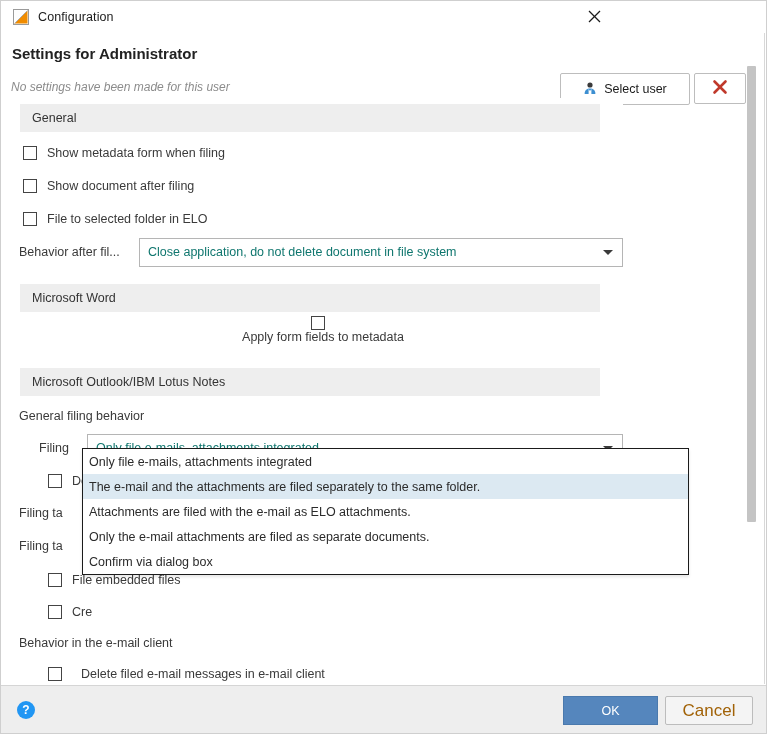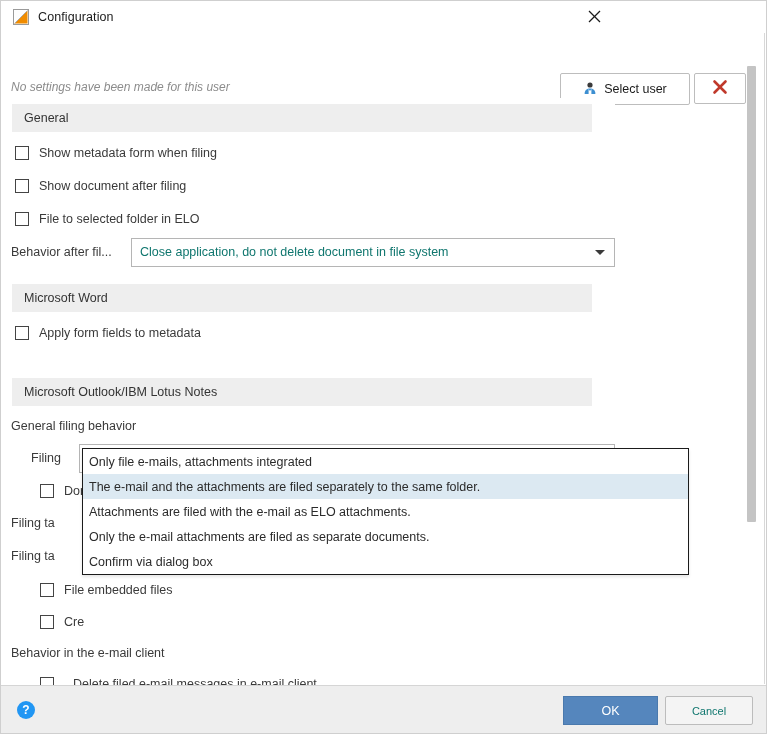--- a/index.html
+++ b/index.html
@@ -95,21 +95,21 @@
     border-radius: 2px;
     display: flex;
     align-items: center;
     justify-content: center;
     cursor: pointer;
   }
 
   
   #content {
     position: absolute;
-    left: 0; top: 97px;
+    left: 8px; top: 97px;
     width: 614px; height: 587px;
     background: #ffffff;
     overflow: hidden;
   }
 
   .section-header {
     margin: 0 23px 0 11px;
     height: 28px;
     background: #eeeeee;
     display: flex;
@@ -263,22 +263,22 @@
     cursor: pointer;
     z-index: 60;
   }
   #cancel-btn {
     position: absolute;
     left: 664px; top: 695px;
     width: 88px; height: 29px;
     background: #f4f4f4;
     border: 1px solid #bcbcbc;
     border-radius: 2px;
-    color: #0f766e;
-    font-size: 11px;
+    color: #a16207;
+    font-size: 17px;
     display: flex;
     align-items: center;
     justify-content: center;
     cursor: pointer;
     z-index: 60;
   }
 </style>
 </head>
 <body>
 
@@ -296,20 +296,21 @@
     <span class="title-text">Configuration</span>
     <div id="win-close">
       <svg width="13" height="13" viewBox="0 0 13 13">
         <line x1="1" y1="1" x2="12" y2="12" stroke="#1b1b1b" stroke-width="1.2"></line>
         <line x1="12" y1="1" x2="1" y2="12" stroke="#1b1b1b" stroke-width="1.2"></line>
       </svg>
     </div>
   </div>
 
   <div id="header">
+    <div id="page-title">Settings for Administrator</div>
     <div id="page-subtitle">No settings have been made for this user</div>
 
     <div id="select-user-btn">
       <span>
         <svg width="14" height="14" viewBox="0 0 14 14">
           <circle cx="7" cy="4" r="2.6" fill="#3a3a3a"></circle>
           <path d="M1.6 13 C1.6 9.3 4 7.6 7 7.6 C10 7.6 12.4 9.3 12.4 13 Z" fill="#3d8fd1"></path>
           <path d="M5.6 7.9 L7 10 L8.4 7.9 L8.4 13 L5.6 13 Z" fill="#ffffff"></path>
         </svg>
       </span>
@@ -349,26 +350,26 @@
       <span class="cl">Behavior after fil...</span>
       <div class="combo" style="width:559px;">
         <span>Close application, do not delete document in file system</span>
         <span class="arrow"></span>
       </div>
     </div>
 
     <div class="section-header" style="margin-top:15px;">
       <span>Microsoft Word</span>
     </div>
-    <div class="chk-row" style="padding-left:14px;margin-top:4px;">
+    <div class="chk-row" style="padding-left:14px;margin-top:4px;flex-direction:column;">
       <span class="chk-box"></span>
       <span>Apply form fields to metadata</span>
     </div>
 
-    <div class="section-header" style="margin-top:29px;">
+    <div class="section-header" style="margin-top:19px;">
       <span>Microsoft Outlook/IBM Lotus Notes</span>
     </div>
 
     <div class="grouplabel" style="margin-top:7px;">General filing behavior</div>
 
     <div class="combo-row" style="padding-left:30px;margin-top:2px;">
       <span class="cl" style="width:48px;">Filing</span>
       <div class="combo" style="width:607px;">
         <span>Only file e-mails, attachments integrated</span>
         <span class="arrow"></span>

